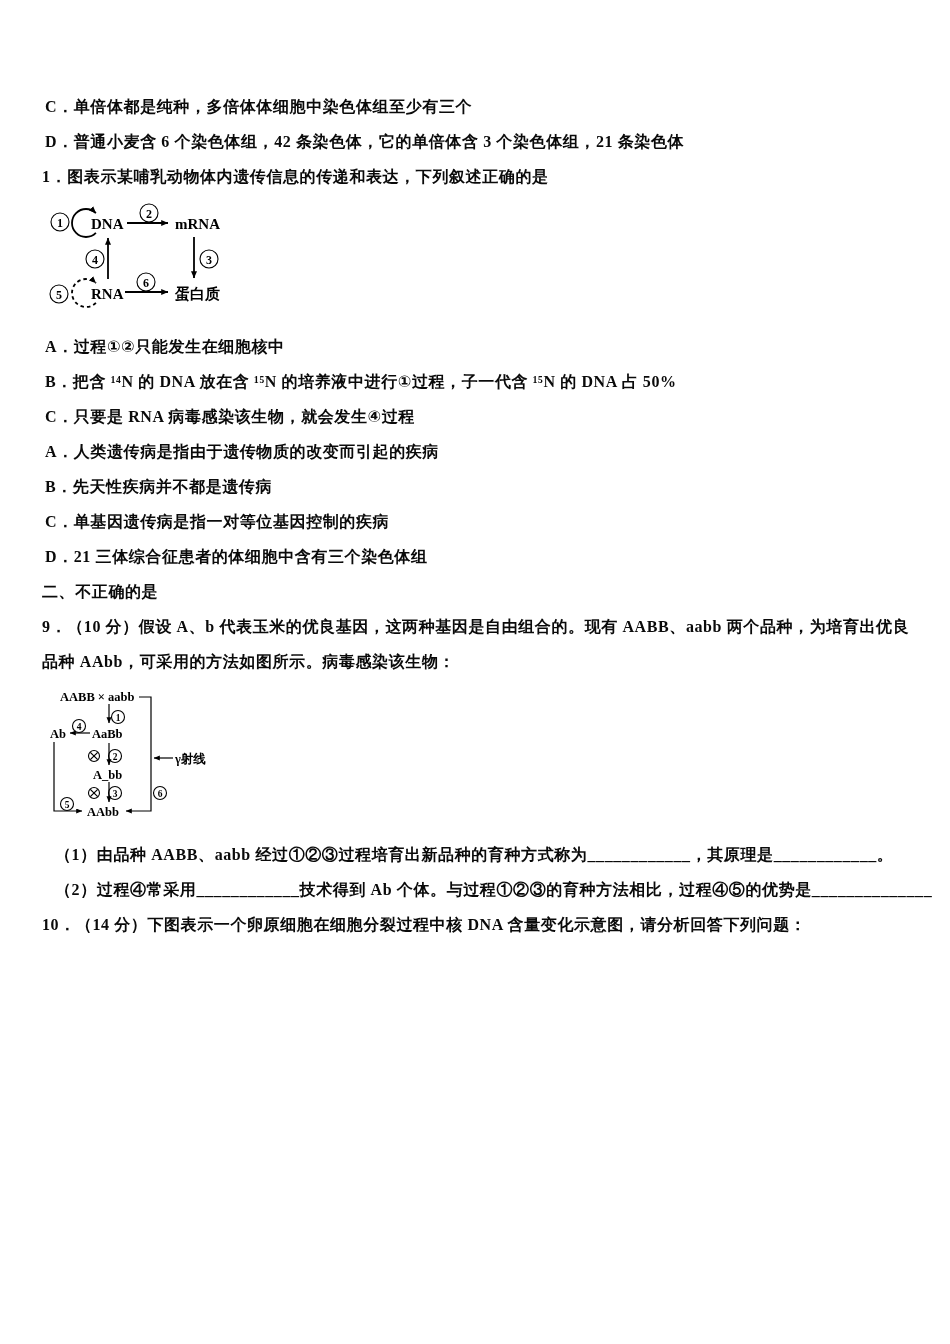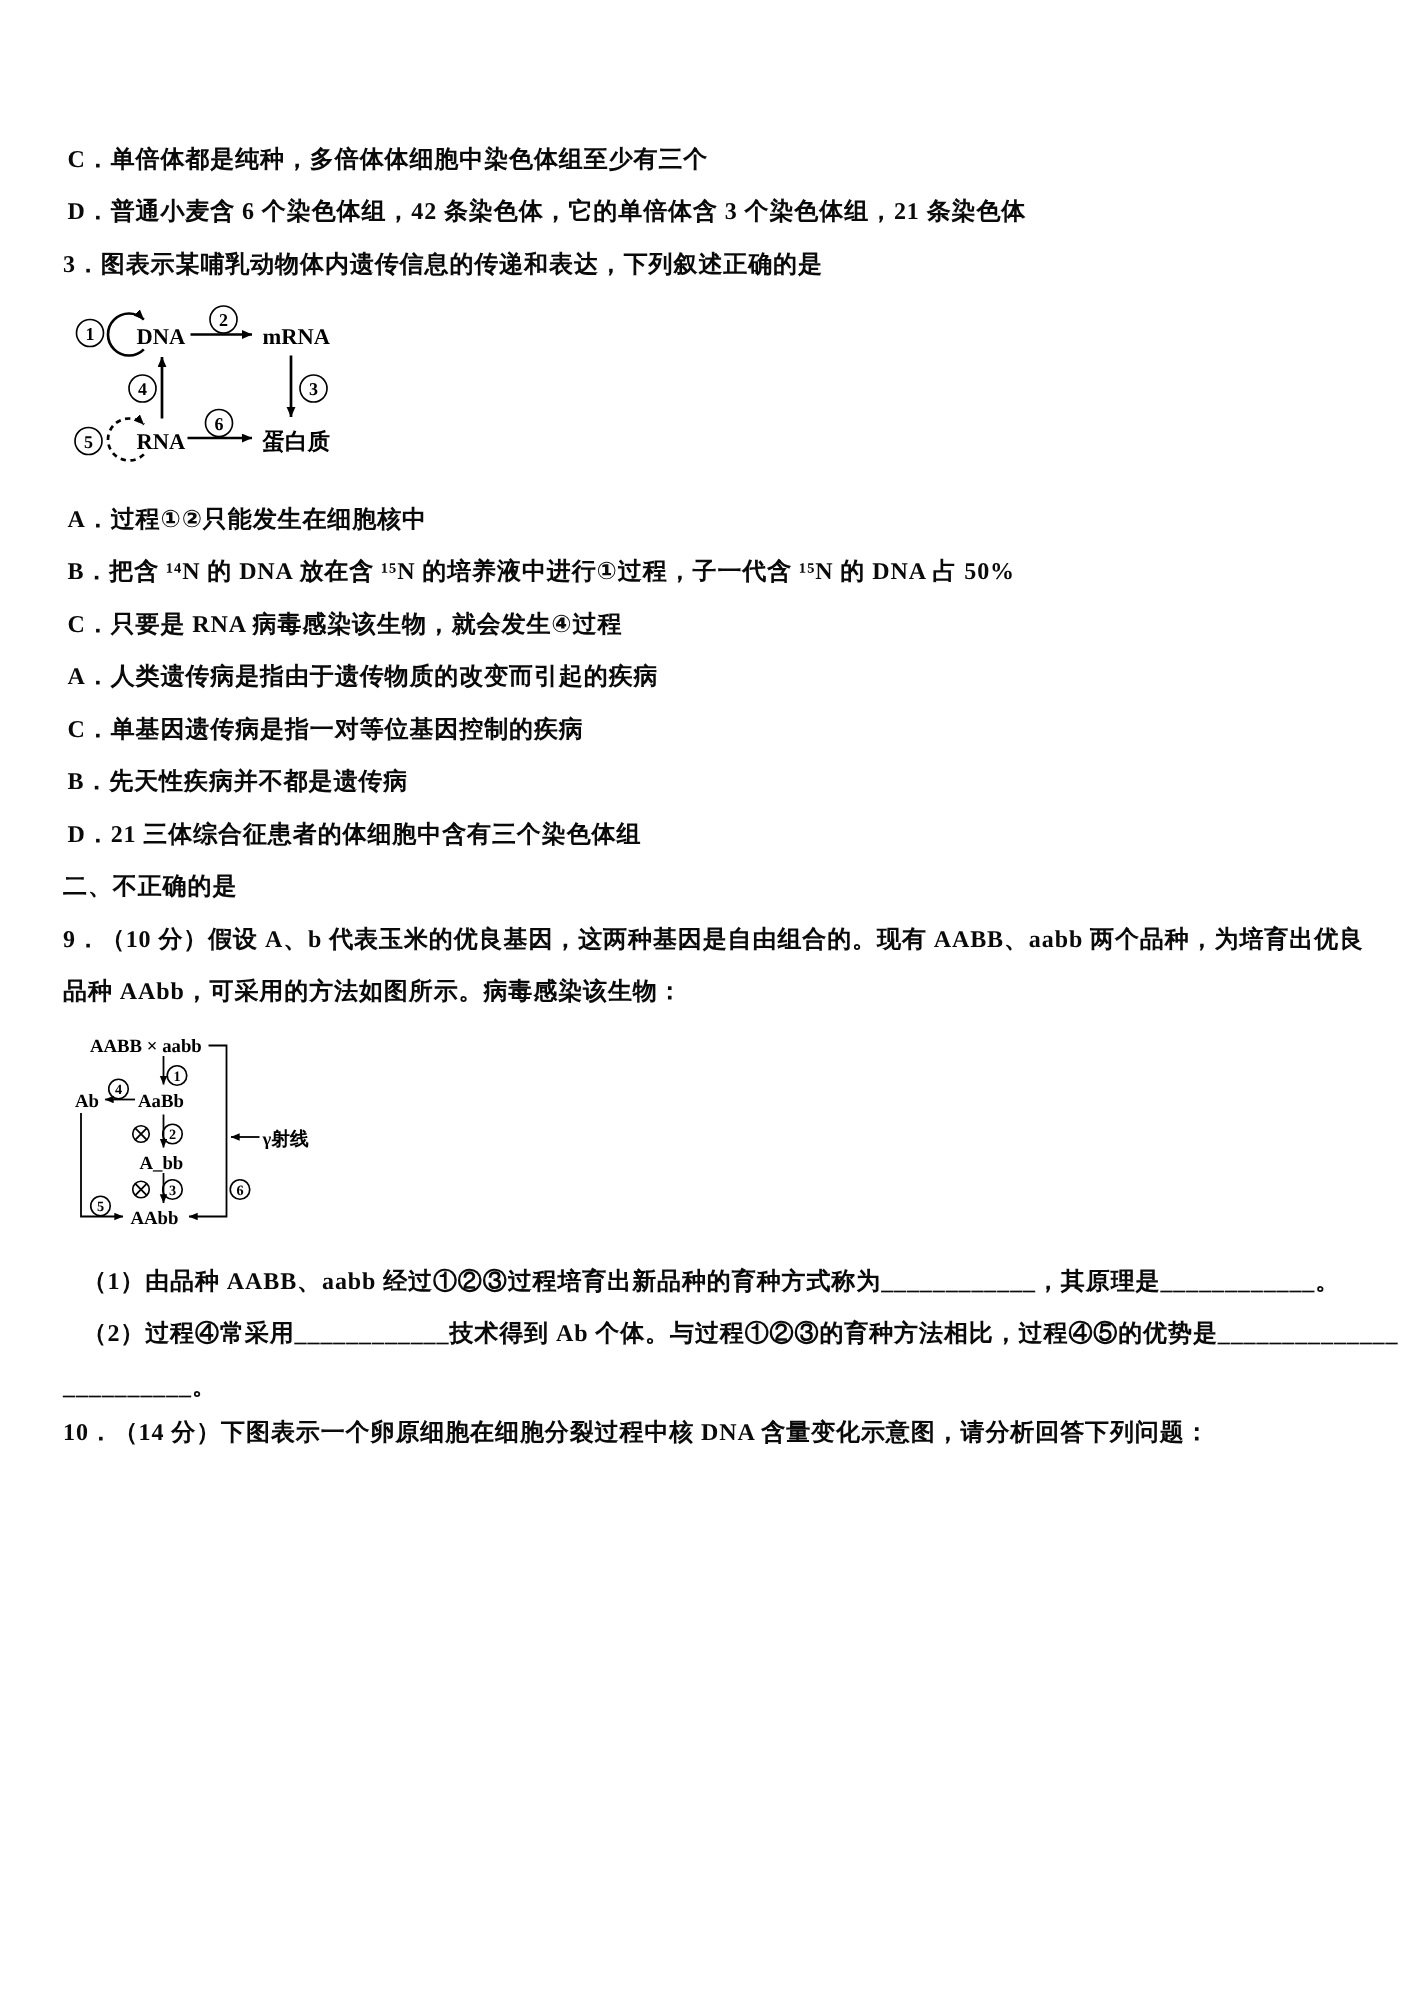--- a/index.html
+++ b/index.html
@@ -38,21 +38,21 @@
   .lab9{font:bold 12.5px "Liberation Serif","DejaVu Serif",serif;fill:#000;}
 </style>
 </head>
 <body>
 
 <div class="page">
   <div class="content">
 
     <div class="line opt">C．单倍体都是纯种，多倍体体细胞中染色体组至少有三个</div>
     <div class="line opt">D．普通小麦含 6 个染色体组，42 条染色体，它的单倍体含 3 个染色体组，21 条染色体</div>
-    <div class="line">3．图表示某哺乳动物体内遗传信息的传递和表达，下列叙述正确的是</div>
+    <div class="line">1．图表示某哺乳动物体内遗传信息的传递和表达，下列叙述正确的是</div>
 
     <svg class="q7-svg" width="240" height="115" viewBox="0 0 240 115">
       <defs>
         <marker id="ah7" markerWidth="9" markerHeight="8" refX="6.8" refY="3" orient="auto" markerUnits="userSpaceOnUse">
           <path d="M0,0 L7,3 L0,6 Z" fill="#000"></path>
         </marker>
       </defs>
 
       <path d="M 50.9 31.9 A 14 14 0 1 1 50.9 12.1" class="ln2" marker-end="url(#ah7)"></path>
       <g>
@@ -89,22 +89,22 @@
         <text x="101" y="85.5" class="num7">6</text>
       </g>
       <text x="130" y="98" class="lab7">蛋白质</text>
     </svg>
 
     <div class="line opt">A．过程①②只能发生在细胞核中</div>
     <div class="line opt">B．把含 ¹⁴N 的 DNA 放在含 ¹⁵N 的培养液中进行①过程，子一代含 ¹⁵N 的 DNA 占 50%</div>
     <div class="line opt">C．只要是 RNA 病毒感染该生物，就会发生④过程</div>
 
     <div class="line opt">A．人类遗传病是指由于遗传物质的改变而引起的疾病</div>
+    <div class="line opt">B．先天性疾病并不都是遗传病</div>
     <div class="line opt">C．单基因遗传病是指一对等位基因控制的疾病</div>
-    <div class="line opt">B．先天性疾病并不都是遗传病</div>
     <div class="line opt">D．21 三体综合征患者的体细胞中含有三个染色体组</div>
 
     <div class="line">二、不正确的是</div>
 
     <div class="line">9．（10 分）假设 A、b 代表玉米的优良基因，这两种基因是自由组合的。现有 AABB、aabb 两个品种，为培育出优良</div>
     <div class="line">品种 AAbb，可采用的方法如图所示。病毒感染该生物：</div>
 
     <svg class="q9-svg" width="190" height="140" viewBox="0 0 190 140">
       <defs>
         <marker id="ah9" markerWidth="8" markerHeight="7" refX="5.8" refY="2.5" orient="auto" markerUnits="userSpaceOnUse">
@@ -162,18 +162,17 @@
       <path d="M 8 56 L 8 125 L 36 125" class="ln1" marker-end="url(#ah9)"></path>
       <g>
         <circle cx="21" cy="118" r="6.5" class="circ"></circle>
         <text x="21" y="121.5" class="num9">5</text>
       </g>
       <text x="41" y="130" class="lab9">AAbb</text>
     </svg>
 
     <div class="line sub">（1）由品种 AABB、aabb 经过①②③过程培育出新品种的育种方式称为____________，其原理是____________。</div>
     <div class="line sub gap-after-lg">（2）过程④常采用____________技术得到 Ab 个体。与过程①②③的育种方法相比，过程④⑤的优势是______________</div>
-    <div class="line gap-after-sm">__________。</div>
 
     <div class="line">10．（14 分）下图表示一个卵原细胞在细胞分裂过程中核 DNA 含量变化示意图，请分析回答下列问题：</div>
 
   </div>
 </div>
 
 </body></html>

